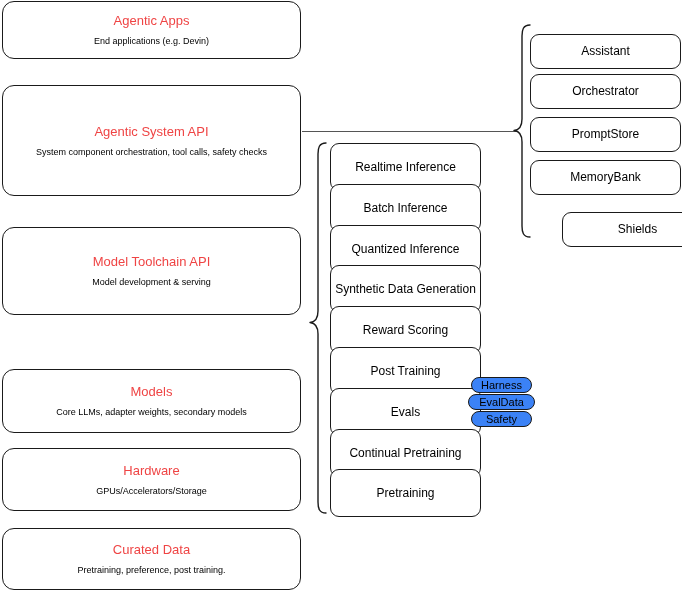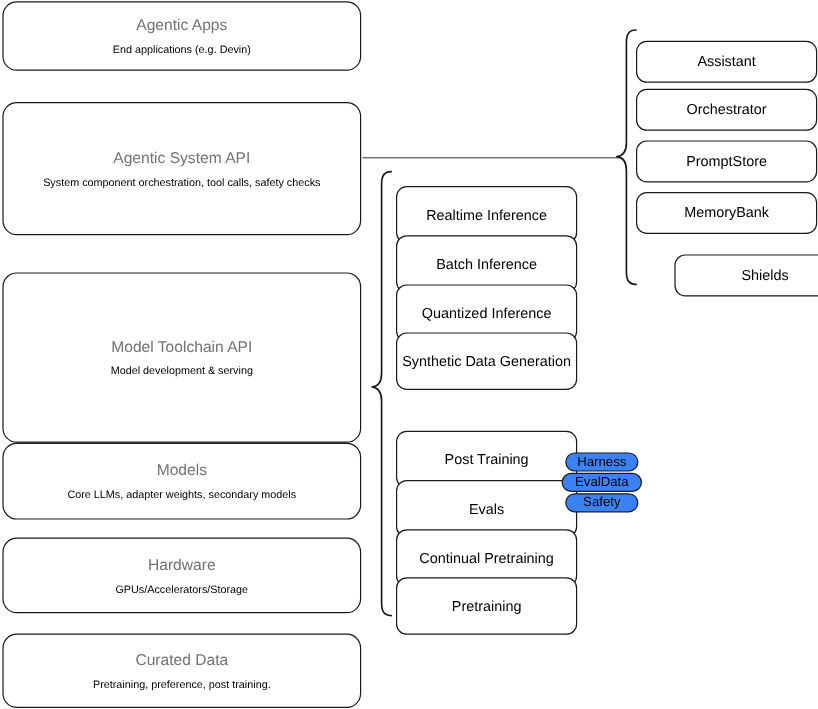--- a/index.html
+++ b/index.html
@@ -40,39 +40,38 @@
 
   
   .layer-box {
     left: 2px;
     width: 299px;
     border-radius: 12px;
   }
   .layer-title {
     font-size: 13px;
     line-height: 17px;
-    color: #737373;
+    color: #ef4444;
     white-space: nowrap;
   }
   .layer-sub {
     font-size: 9px;
     line-height: 13px;
     color: #000;
     margin-top: 6px;
     white-space: nowrap;
   }
 
   
   .mid-box {
     left: 330px;
     width: 151px;
     height: 48px;
     border-radius: 9px;
     z-index: 3;
-    margin-top: 12px;
   }
   .mid-label {
     font-size: 12px;
     line-height: 15px;
     white-space: nowrap;
   }
 
   
   .right-box {
     left: 530px;
@@ -129,21 +128,21 @@
   <div class="box layer-box" style="top:1px; height:58px;">
     <div class="layer-title">Agentic Apps</div>
     <div class="layer-sub">End applications (e.g. Devin)</div>
   </div>
 
   <div class="box layer-box" style="top:85px; height:111px;">
     <div class="layer-title">Agentic System API</div>
     <div class="layer-sub">System component orchestration, tool calls, safety checks</div>
   </div>
 
-  <div class="box layer-box" style="top:227px; height:142px;">
+  <div class="box layer-box" style="top:227px; height:88px;">
     <div class="layer-title">Model Toolchain API</div>
     <div class="layer-sub">Model development &amp; serving</div>
   </div>
 
   <div class="box layer-box" style="top:369px; height:64px;">
     <div class="layer-title">Models</div>
     <div class="layer-sub">Core LLMs, adapter weights, secondary models</div>
   </div>
 
   <div class="box layer-box" style="top:448px; height:63px;">
@@ -181,20 +180,23 @@
   </div>
 
   <div class="box mid-box" style="top:225px;">
     <div class="mid-label">Quantized Inference</div>
   </div>
 
   <div class="box mid-box" style="top:265px;">
     <div class="mid-label">Synthetic Data Generation</div>
   </div>
 
+  <div class="box mid-box" style="top:306px;">
+    <div class="mid-label">Reward Scoring</div>
+  </div>
 
   <div class="box mid-box" style="top:347px;">
     <div class="mid-label">Post Training</div>
   </div>
 
   <div class="box mid-box" style="top:388px;">
     <div class="mid-label">Evals</div>
   </div>
 
   <div class="box mid-box" style="top:429px;">

